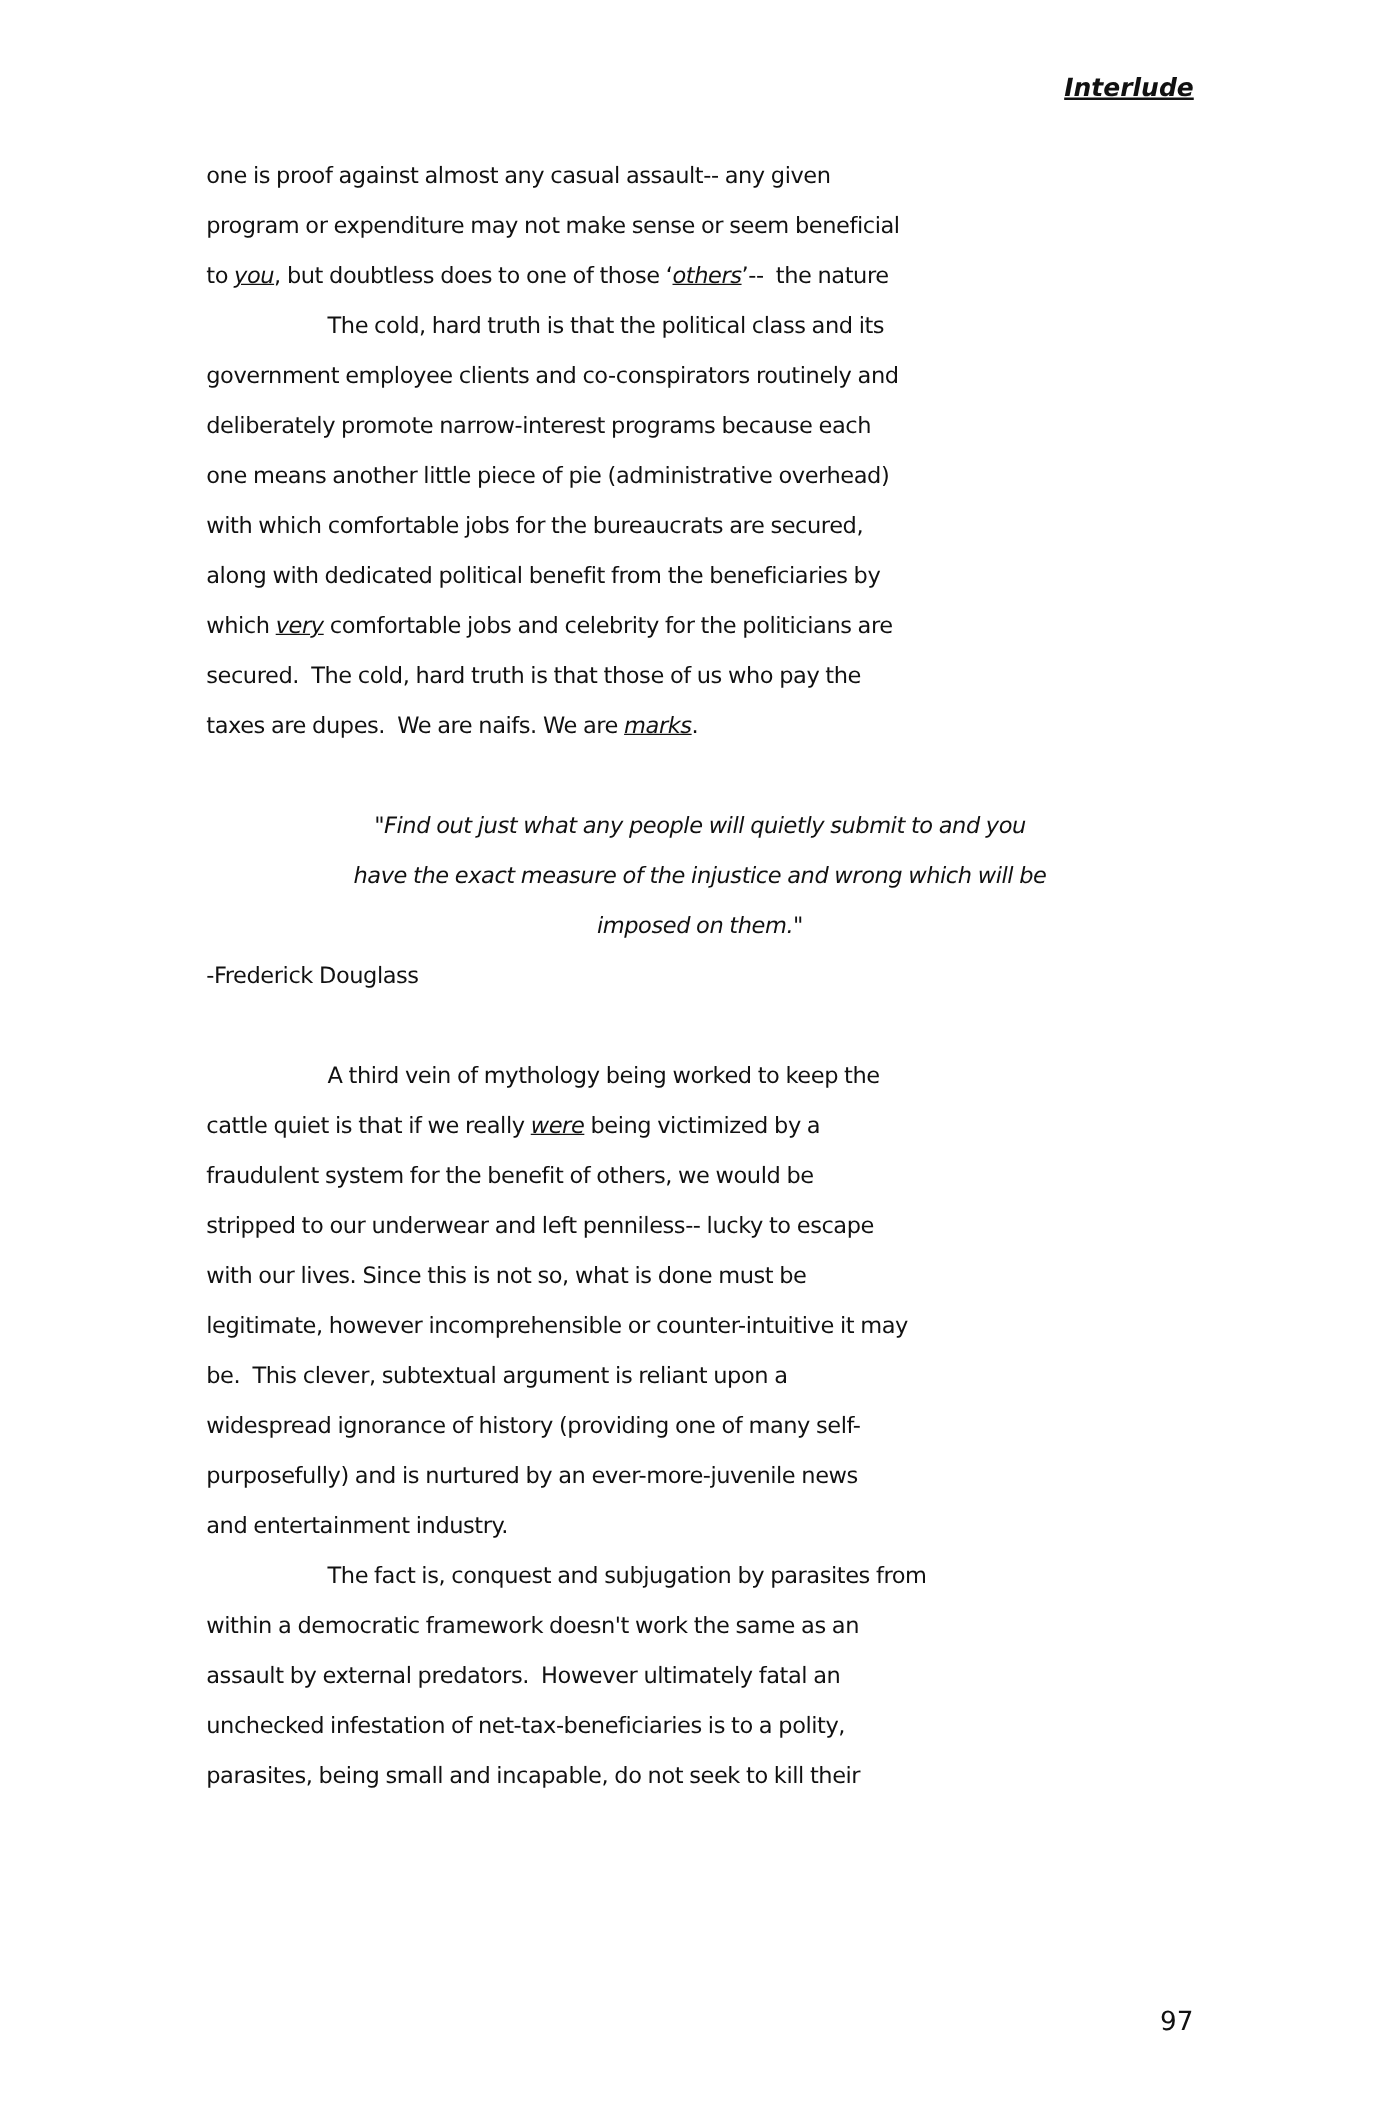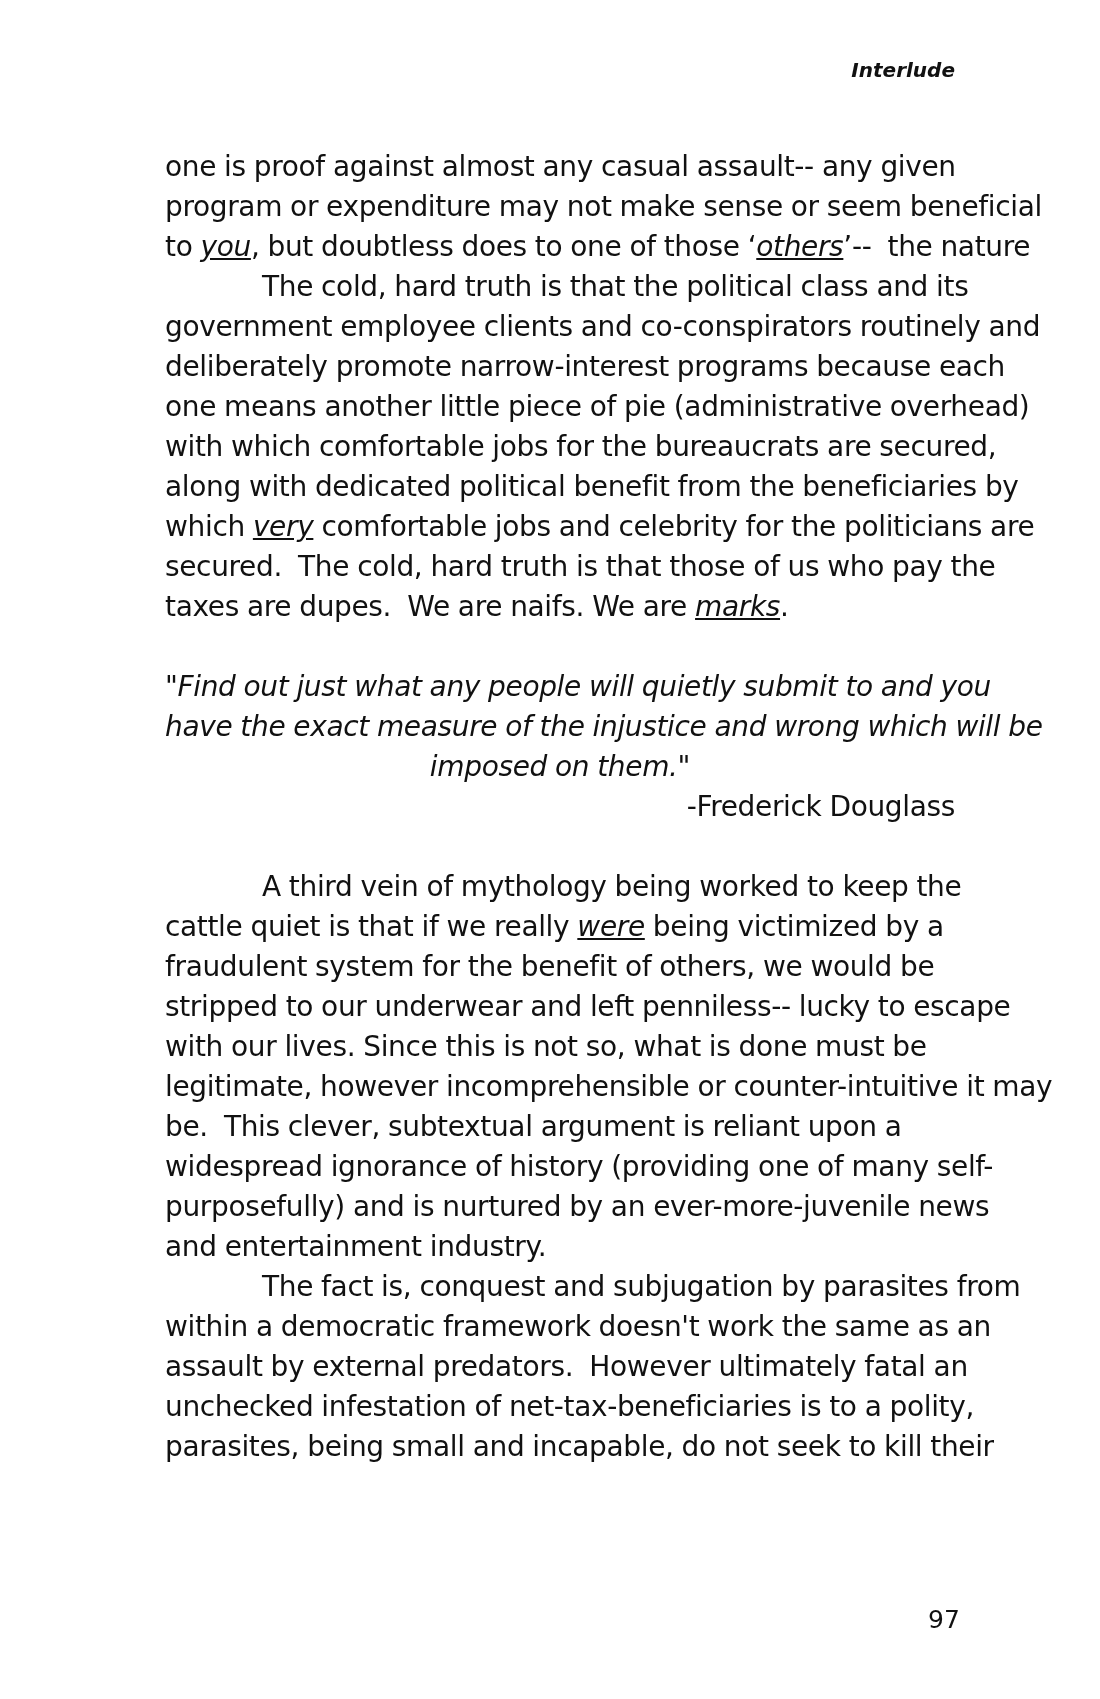--- a/index.html
+++ b/index.html
@@ -17,27 +17,28 @@
     }
     .running-head {
       position: absolute;
       right: 145px;
       top: 58px;
       font-family: "DejaVu Sans", sans-serif;
       font-weight: bold;
       font-style: italic;
       font-size: 20px;
       color: #111;
+      text-decoration: underline;
     }
     .body-text {
       position: absolute;
       left: 165px;
-      top: 147px;
+      top: 121px;
       width: 800px;
-      font-size: 28px;
+      font-size: 18px;
       line-height: 40px;
       letter-spacing: -0.35px;
       word-spacing: -0.5px;
     }
     .line {
       display: block;
       white-space: pre;
       height: 40px;
     }
     .indent {
@@ -50,30 +51,30 @@
     .quote-line {
       display: block;
       text-align: center;
       font-style: italic;
       height: 40px;
       white-space: pre;
       width: 790px;
     }
     .attrib {
       display: block;
-      text-align: right;
+      text-align: left;
       height: 40px;
       width: 790px;
     }
     em { font-style: italic; text-decoration: underline; }
     .page-number {
       position: absolute;
       left: 928px;
       top: 1605px;
-      font-size: 25px;
+      font-size: 21px;
       color: #111;
     }
   </style>
 </head>
 <body>
 
 <div class="running-head">Interlude</div>
 
 <div class="body-text">
   <div>

